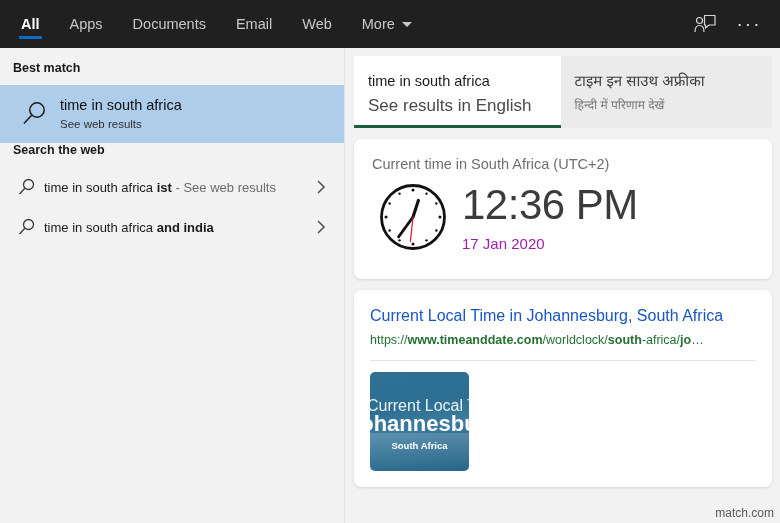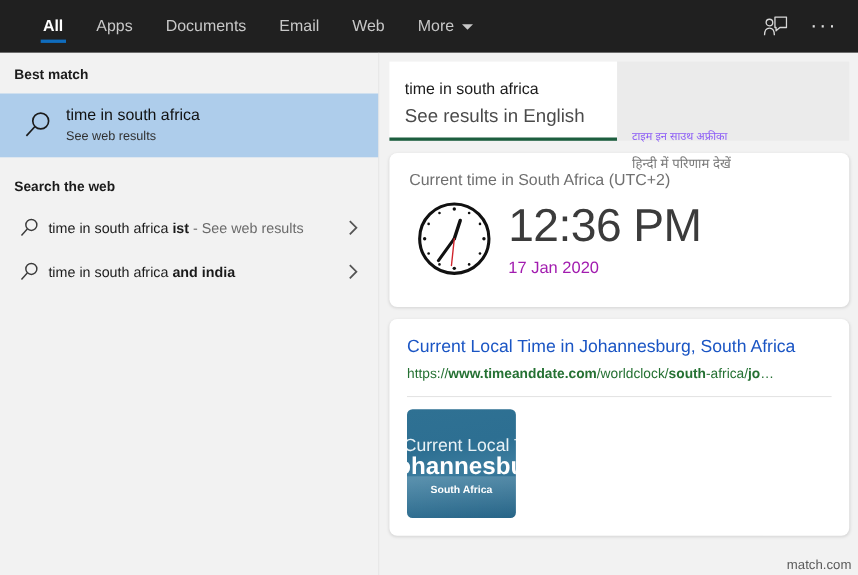--- a/index.html
+++ b/index.html
@@ -9,21 +9,21 @@
     background: #ffffff;
     overflow: hidden;
   }
   .app { position: relative; width: 780px; height: 523px; display: flex; flex-direction: column; }
 
   
   .header {
     height: 48px; background: #202020; flex: 0 0 48px;
     display: flex; align-items: stretch; position: relative;
   }
-  .nav-tabs { display: flex; align-items: stretch; padding-left: 24px; }
+  .nav-tabs { display: flex; align-items: stretch; padding-left: 6px; }
   .nav-tab {
     position: relative; display: flex; align-items: center; padding: 0 15px;
     color: #c8c8c8; font-size: 14.5px; cursor: default; white-space: nowrap;
   }
   .nav-tab.active { color: #ffffff; font-weight: bold; }
   .nav-tab.active::after {
     content: ""; position: absolute; left: 13px; right: 13px; bottom: 9px;
     height: 3px; background: #0f6cbd;
   }
   .nav-caret {
@@ -44,21 +44,21 @@
 
   
   .left-pane {
     width: 345px; flex: 0 0 345px; background: #f2f2f2;
     border-right: 1px solid #e2e2e2; position: relative; overflow: hidden;
   }
   .section-title {
     font-size: 12.5px; font-weight: bold; color: #1b1b1b;
     padding: 13px 0 10px 13px;
   }
-  .section-title.web { padding-top: 20px; }
+  .section-title.web { padding-top: 0; }
 
   .best-match {
     display: flex; align-items: center; gap: 0;
     background: #aecdeb; height: 58px; padding-left: 8px; cursor: default;
   }
   .bm-icon { width: 52px; display: flex; align-items: center; justify-content: center; }
   .bm-text { display: flex; flex-direction: column; justify-content: center; }
   .bm-title { font-size: 14.5px; color: #111111; line-height: 17px; }
   .bm-sub { font-size: 11.5px; color: #303030; line-height: 16px; margin-top: 2px; }
 
@@ -82,21 +82,21 @@
   .lang-tab {
     position: relative; padding: 15px 0 0 14px; cursor: default;
   }
   .lang-tab.en { width: 208px; background: #ffffff; }
   .lang-tab.hi { width: 213px; background: #ebebeb; }
   .lang-tab.en::after {
     content: ""; position: absolute; left: 0; right: 0; bottom: 0;
     height: 3px; background: #1d5e3f;
   }
   .lt-title { font-size: 14.5px; color: #1b1b1b; line-height: 20px; }
-  .lt-title.hi { color: #8b5cf6; font-size: 10px; margin-top: 44px; }
+  .lt-title.hi { color: #404040; font-size: 15px; }
   .lt-sub { font-size: 17px; color: #4a4a4a; margin-top: 5px; }
   .lt-sub.hi { color: #7a7a7a; font-size: 12px; }
 
   .card {
     background: #ffffff; border-radius: 7px; margin-top: 11px;
     box-shadow: 0 1px 3px rgba(0,0,0,0.13);
   }
 
   .time-card { padding: 16px 18px 18px 18px; height: 140px; }
   .time-card-title { font-size: 14.5px; color: #6f6f6f; line-height: 18px; }

